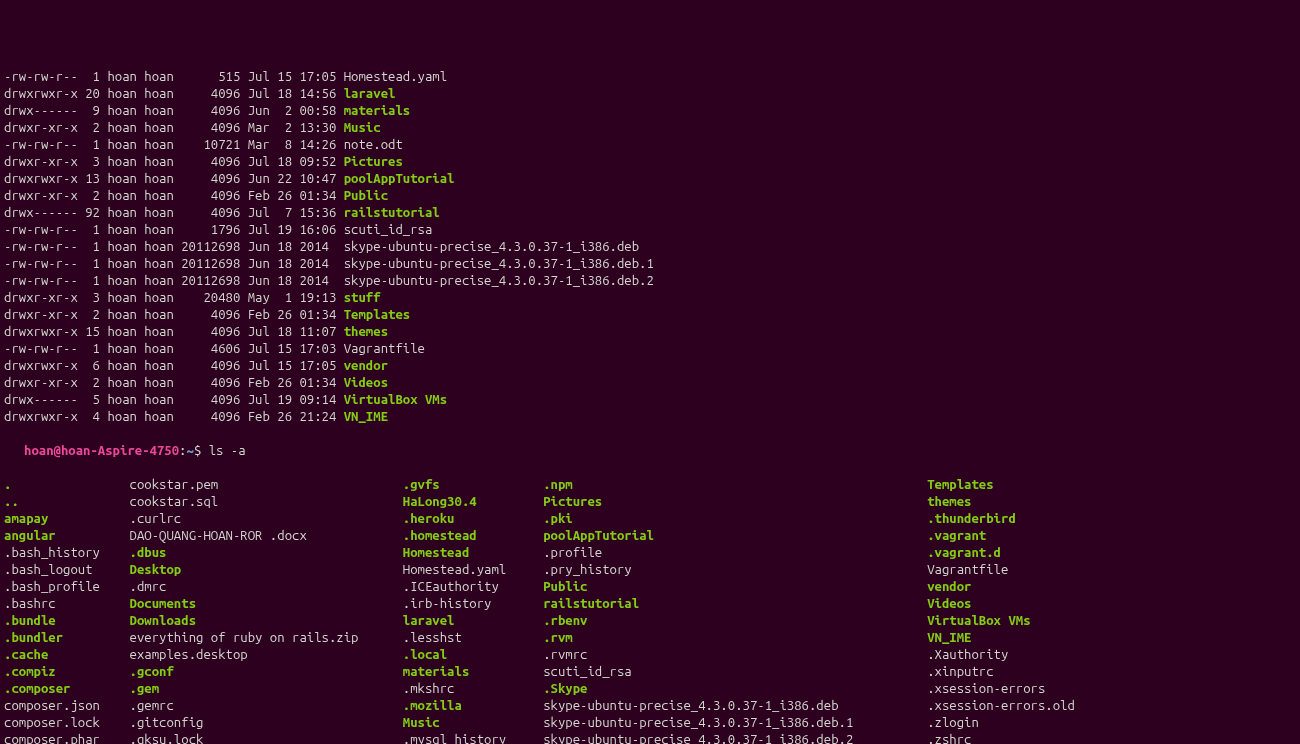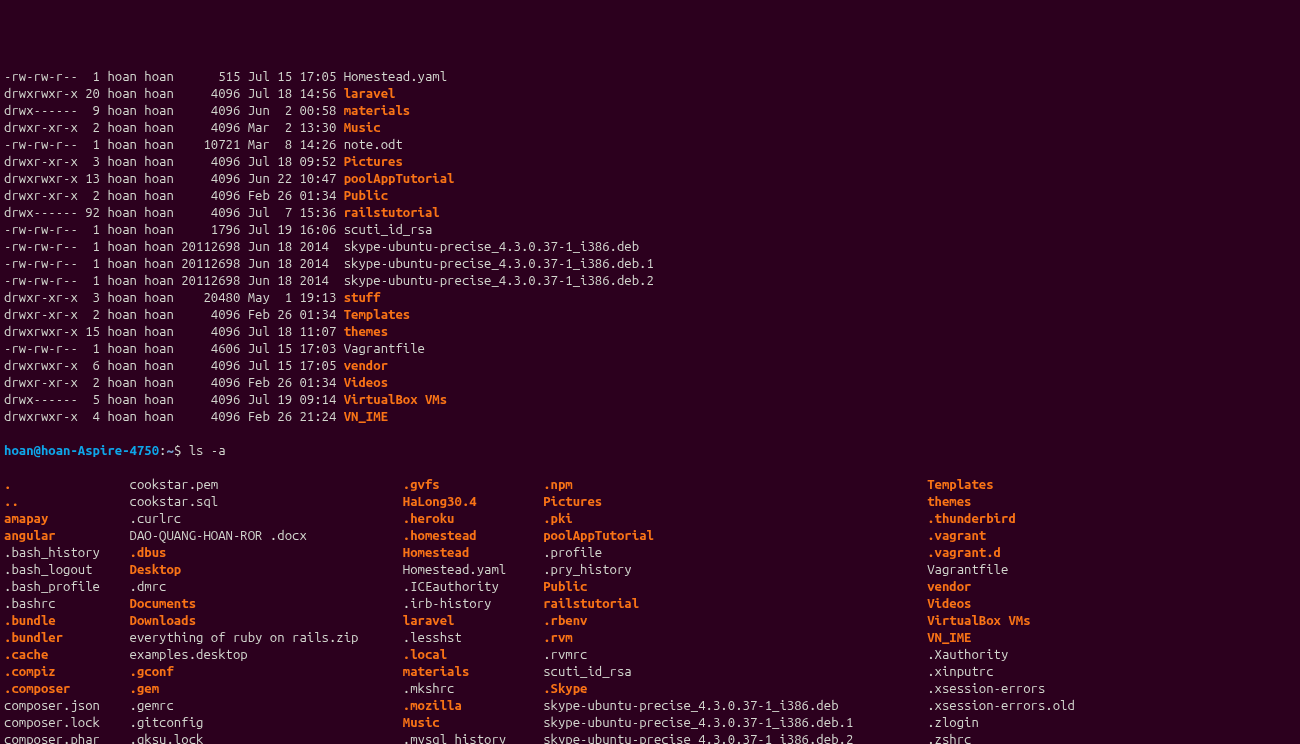--- a/index.html
+++ b/index.html
@@ -1,20 +1,20 @@
 <!DOCTYPE html>
 <html><head>
 <meta charset="utf-8">
 <style>
   html,body{margin:0;padding:0;background:#2c001e;color:#eee;}
   body{font-family:"Ubuntu Mono","DejaVu Sans Mono","Courier New",monospace;font-size:13.2px;line-height:17px;white-space:pre;width:1300px;height:744px;overflow:hidden;}
   .term{padding:0 4px;}
-  .dir{color:#f97316;font-weight:bold;}
+  .dir{color:#84cc16;font-weight:bold;}
   .fg{color:#d3d7cf;}
-  .prompt-user{color:#0ea5e9;font-weight:bold;}
+  .prompt-user{color:#ec4899;font-weight:bold;margin-left:20px;}
   .prompt-path{color:#729fcf;font-weight:bold;}
   .row{display:block;}
   .cols{display:flex;flex-direction:row;}
   .col{white-space:pre;}
 </style>
 </head>
 <body>
 
 
 <div class="term">

